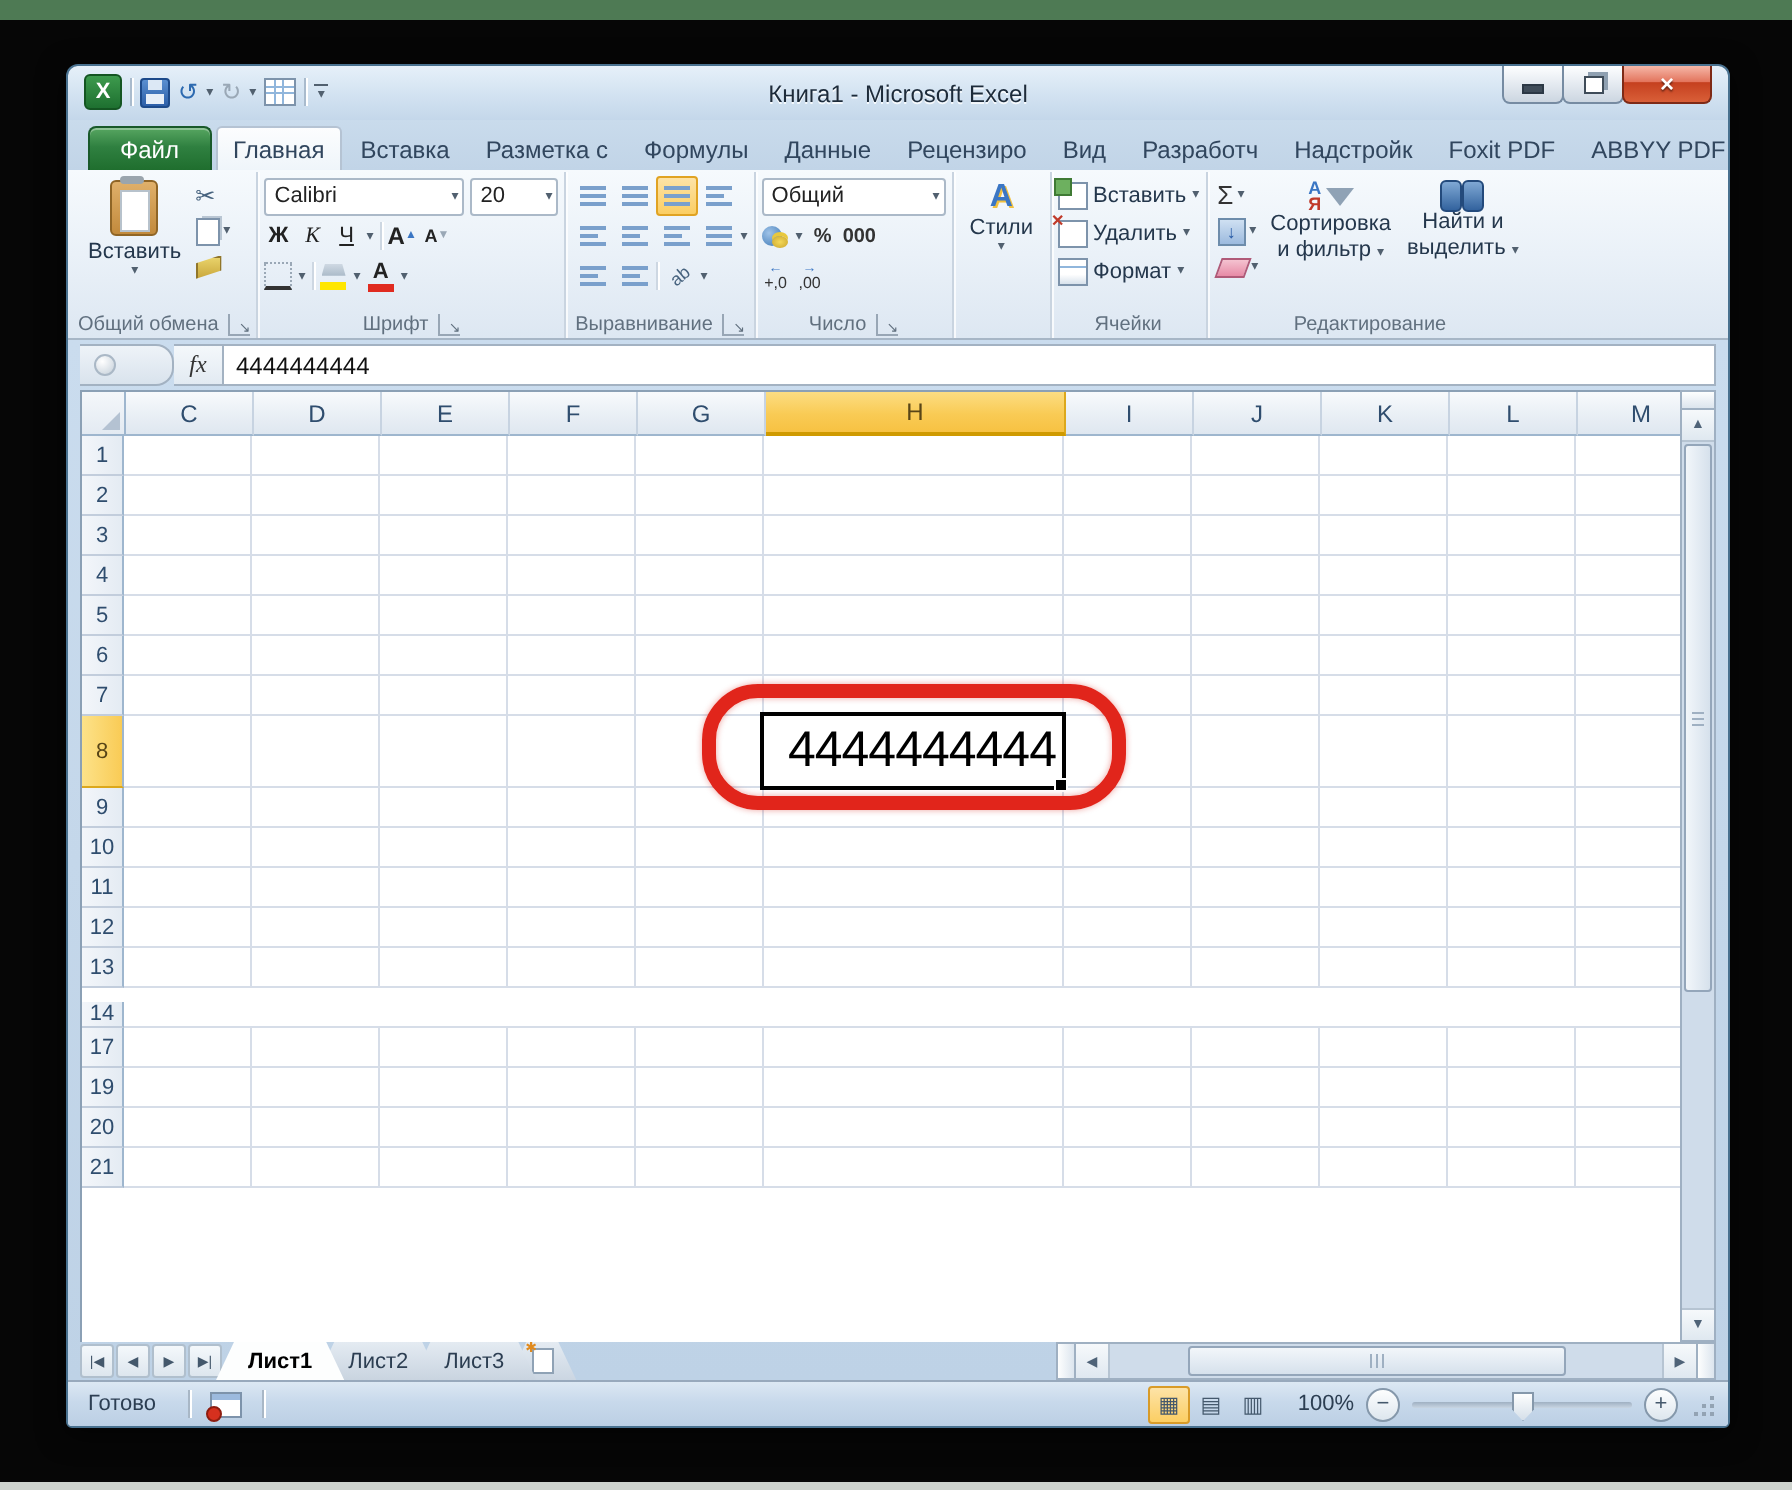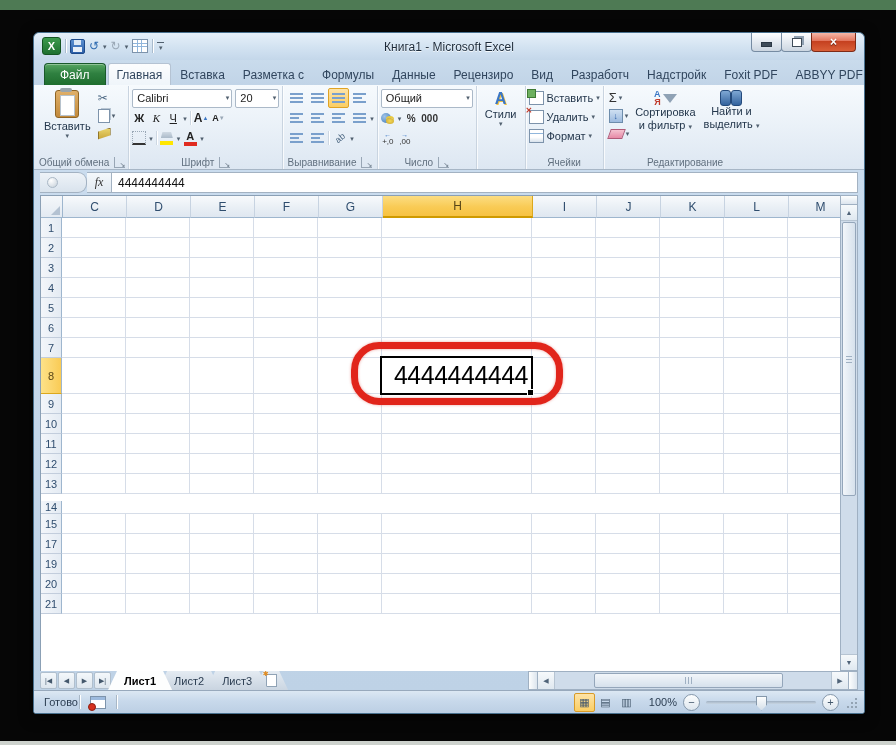--- a/index.html
+++ b/index.html
@@ -162,21 +162,21 @@
   .hsplit{width:8px;background:linear-gradient(90deg,#fdfefe,#dce5ee);border-right:1px solid #9fb0c2;}
   .hsplit.r{border-left:1px solid #9fb0c2;border-right:none;}
   .hbtn{width:16px;display:flex;align-items:center;justify-content:center;font-size:7px;color:#4f6378;background:linear-gradient(#f6f9fb,#dfe8f0);border-right:1px solid #b6c4d2;}
   .hbtn.r{border-left:1px solid #b6c4d2;border-right:none;}
   .htrack{flex:1;position:relative;}
   .hthumb{position:absolute;left:14%;top:1px;bottom:1px;width:68%;background:linear-gradient(#f2f6fa,#d6e1ec);border:1px solid #94a6ba;border-radius:2px;}
   .hthumb:before{content:"";position:absolute;top:3px;bottom:3px;left:50%;width:1px;background:#9fb0c2;box-shadow:3px 0 0 #9fb0c2,-3px 0 0 #9fb0c2;}
 
   
   .statusbar{flex:0 0 22px;background:linear-gradient(#dcE8f3,#c8d9eb 45%,#bccfe4);border-top:1px solid #98a9bc;display:flex;align-items:center;font-size:11px;color:#2c3e52;}
-  .st-ready{padding:0 1px 0 10px;}
+  .st-ready{padding:0 16px 0 10px;}
   .st-sep{width:1px;height:14px;background:#a8b7c6;box-shadow:1px 0 0 #fff;}
   .macro-ic{width:14px;height:11px;background:#fff;border:1px solid #7d93ab;margin:0 10px;position:relative;}
   .macro-ic:before{content:"";position:absolute;left:0;top:0;right:0;height:3px;background:#9cbade;}
   .macro-ic:after{content:"";position:absolute;left:-3px;bottom:-3px;width:6px;height:6px;border-radius:50%;background:#d6301e;border:1px solid #8e1d10;}
   .st-right{margin-left:auto;display:flex;align-items:center;gap:6px;padding-right:6px;}
   .viewbtns{display:flex;}
   .vb{width:19px;height:17px;display:flex;align-items:center;justify-content:center;font-size:11px;color:#44586c;border:1px solid transparent;border-radius:2px;}
   .vb.sel{background:linear-gradient(#fde3a7,#fbce63);border-color:#d89b28;}
   .zoomlvl{min-width:34px;text-align:right;}
   .zbtn{width:15px;height:15px;border-radius:50%;border:1px solid #8598ab;background:linear-gradient(#fdfefe,#dde6ee);display:flex;align-items:center;justify-content:center;font-size:11px;color:#44586c;line-height:1;}
@@ -692,34 +692,20 @@
               <div class="cell" style="flex: 0 0 64px;"></div>
               <div class="cell" style="flex: 0 0 64px;"></div>
               <div class="cell" style="flex: 0 0 150px;"></div>
               <div class="cell" style="flex: 0 0 64px;"></div>
               <div class="cell" style="flex: 0 0 64px;"></div>
               <div class="cell" style="flex: 0 0 64px;"></div>
               <div class="cell" style="flex: 0 0 64px;"></div>
               <div class="cell" style="flex: 0 0 64px;"></div>
             </div>
             <div class="grow" style="height: 20px;">
-              <div class="rhdr">15</div>
-              <div class="cell" style="flex: 0 0 64px;"></div>
-              <div class="cell" style="flex: 0 0 64px;"></div>
-              <div class="cell" style="flex: 0 0 64px;"></div>
-              <div class="cell" style="flex: 0 0 64px;"></div>
-              <div class="cell" style="flex: 0 0 64px;"></div>
-              <div class="cell" style="flex: 0 0 150px;"></div>
-              <div class="cell" style="flex: 0 0 64px;"></div>
-              <div class="cell" style="flex: 0 0 64px;"></div>
-              <div class="cell" style="flex: 0 0 64px;"></div>
-              <div class="cell" style="flex: 0 0 64px;"></div>
-              <div class="cell" style="flex: 0 0 64px;"></div>
-            </div>
-            <div class="grow" style="height: 20px;">
               <div class="rhdr">17</div>
               <div class="cell" style="flex: 0 0 64px;"></div>
               <div class="cell" style="flex: 0 0 64px;"></div>
               <div class="cell" style="flex: 0 0 64px;"></div>
               <div class="cell" style="flex: 0 0 64px;"></div>
               <div class="cell" style="flex: 0 0 64px;"></div>
               <div class="cell" style="flex: 0 0 150px;"></div>
               <div class="cell" style="flex: 0 0 64px;"></div>
               <div class="cell" style="flex: 0 0 64px;"></div>
               <div class="cell" style="flex: 0 0 64px;"></div>

